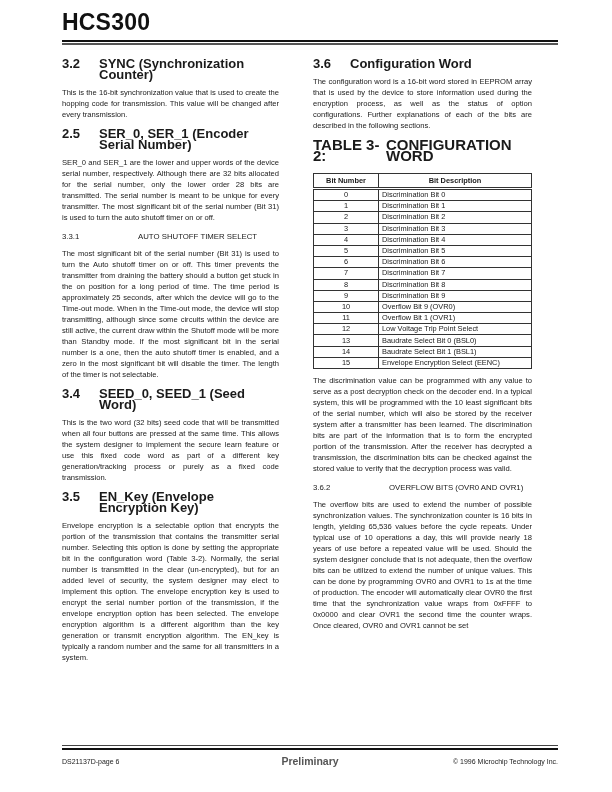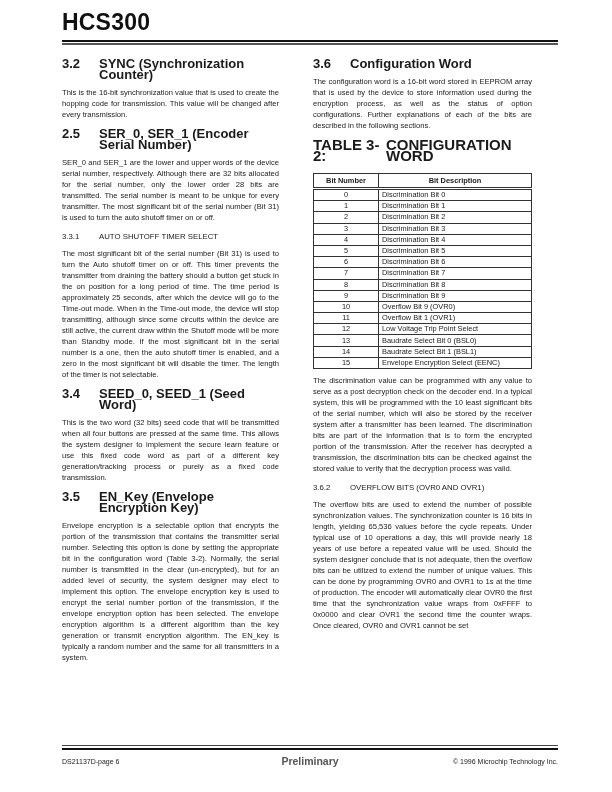--- a/index.html
+++ b/index.html
@@ -8,21 +8,21 @@
     .page-title { position: absolute; left: 62px; top: 9px; font-size: 23px; font-weight: bold;
                   letter-spacing: 0.2px; color: #111; margin: 0; text-align: right; }
     .rule-top { position: absolute; left: 62px; top: 40px; width: 496px; height: 5px;
                 border-top: 2px solid #111; border-bottom: 2px solid #555; box-sizing: border-box; }
     .rule-top::after { content: ""; position: absolute; left: 0; right: 0; top: 0; height: 1px; background: #fff; }
     .col { position: absolute; top: 58px; width: 217px; font-size: 7.6px; line-height: 11px; }
     .col-left { left: 62px; }
     .col-right { left: 313px; width: 219px; }
     .h2 { font-weight: bold; font-size: 13px; line-height: 11px; display: flex; margin: 0 0 7px 0; }
     .h2 .num { width: 37px; flex: none; }
-    .h3 { font-size: 7.8px; line-height: 11px; display: flex; margin: 0 0 6px 0; }
+    .h3 { font-size: 7.8px; line-height: 11px; display: flex; margin: 0 0 6px 0; gap: 39px; }
     .h3 .num { width: 37px; flex: none; }
     p { margin: 0 0 8px 0; text-align: justify; }
     .table-title { font-weight: bold; font-size: 15px; display: flex; margin: 0 0 5px 0; }
     .table-title .num { width: 73px; flex: none; }
     table.cfg { border-collapse: collapse; width: 219px; font-size: 7.4px; margin-bottom: 6px;
                 border: 1.2px solid #333; margin-top: 12px; }
     table.cfg th { font-weight: bold; height: 13px; border-bottom: 3px double #333; padding: 0 2px; }
     table.cfg td { height: 10.2px; padding: 0 3px; border-bottom: 0.8px solid #333; line-height: 10px; }
     table.cfg .c1 { width: 58px; text-align: center; border-right: 1.2px solid #333; }
     table.cfg td.c2 { text-align: left; }

